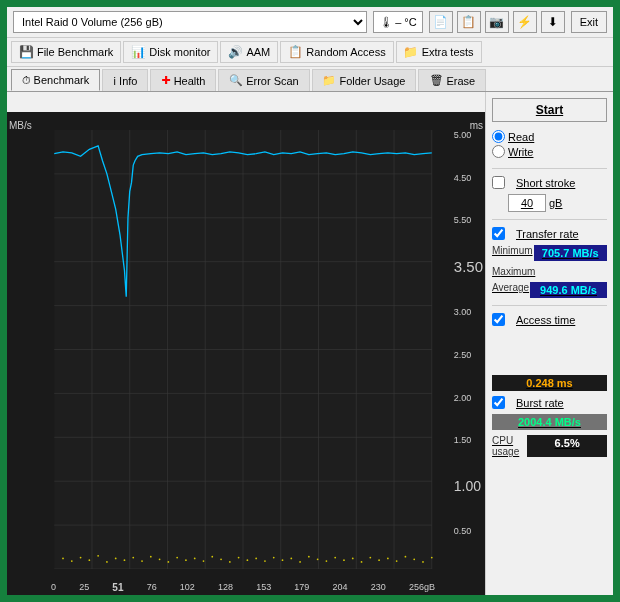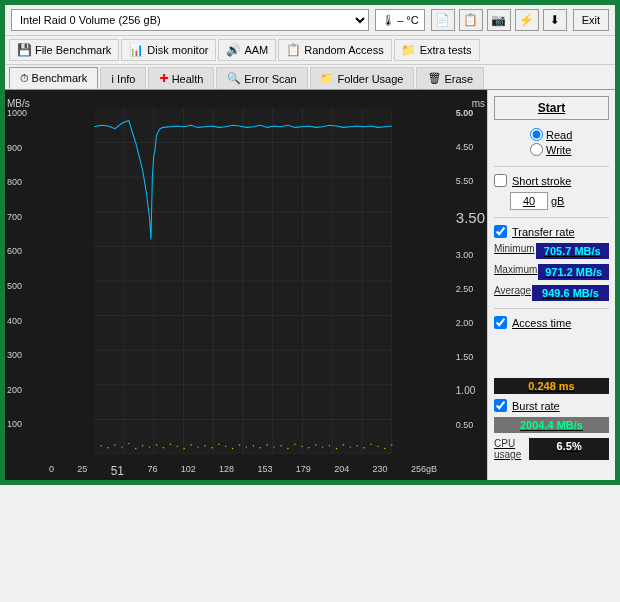--- a/index.html
+++ b/index.html
@@ -6,23 +6,23 @@
     body {
       font-family: 'Segoe UI', Tahoma, Arial, sans-serif;
       font-size: 11px;
       background: #f0f0f0;
       width: 620px;
       height: 602px;
       overflow: hidden;
     }
     .main-window {
       width: 620px;
-      height: 485px;
-      background: #f0f0f0;
-      border: 5px solid #15803d;
+      height: 602px;
+      background: #f0f0f0;
+      border: 7px solid #15803d;
       display: flex;
       flex-direction: column;
     }
     
     .title-bar {
       display: flex;
       align-items: center;
       background: #f0f0f0;
       padding: 4px 6px;
       border-bottom: 1px solid #ccc;
@@ -128,20 +128,21 @@
       flex: 1;
       overflow: hidden;
     }
     
     .chart-container {
       flex: 1;
       background: #1a1a1a;
       position: relative;
       padding: 8px 50px 30px 45px;
       overflow: hidden;
+      margin-top: 20px;
     }
     
     .right-panel {
       width: 128px;
       background: #f0f0f0;
       border-left: 1px solid #ccc;
       padding: 6px;
       display: flex;
       flex-direction: column;
       gap: 5px;
@@ -163,26 +164,25 @@
       display: flex;
       flex-direction: column;
       gap: 2px;
       margin-bottom: 3px;
     }
     .radio-item {
       display: flex;
       align-items: center;
       gap: 3px;
       font-size: 11px;
-      margin-left: 36px;
     }
     .checkbox-item {
       display: flex;
       align-items: flex-end;
-      gap: 5px;
+      gap: 11px;
       font-size: 11px;
     }
     .stroke-row {
       display: flex;
       align-items: center;
       gap: 3px;
       margin-left: 16px;
     }
     .stroke-input {
       width: 38px;
@@ -438,52 +438,39 @@
           <circle cx="370" cy="490" r="1"></circle>
           <circle cx="380" cy="488" r="1"></circle>
           <circle cx="390" cy="491" r="1"></circle>
           <circle cx="400" cy="486" r="1"></circle>
           <circle cx="410" cy="489" r="1"></circle>
           <circle cx="420" cy="492" r="1"></circle>
           <circle cx="430" cy="487" r="1"></circle>
         </g>
       </svg>
 
-      <div style="position:absolute;left:2px;top:18px;height:calc(100% - 44px);display:flex;flex-direction:column;justify-content:space-between;">
-        <span style="color:#ccc;font-size:9px;">1000</span>
-        <span style="color:#ccc;font-size:9px;">900</span>
-        <span style="color:#ccc;font-size:9px;">800</span>
-        <span style="color:#ccc;font-size:9px;">700</span>
-        <span style="color:#ccc;font-size:9px;">600</span>
-        <span style="color:#ccc;font-size:9px;">500</span>
-        <span style="color:#ccc;font-size:9px;">400</span>
-        <span style="color:#ccc;font-size:9px;">300</span>
-        <span style="color:#ccc;font-size:9px;">200</span>
-        <span style="color:#ccc;font-size:9px;">100</span>
-        <span style="color:#ccc;font-size:9px;"></span>
-      </div>
 
       <div style="position:absolute;right:2px;top:18px;height:calc(100% - 44px);display:flex;flex-direction:column;justify-content:space-between;">
-        <span style="color:#ccc;font-size:9px;font-weight:bold;">5.00</span>
+        <span style="color:#ccc;font-size:9px;">5.00</span>
         <span style="color:#ccc;font-size:9px;">4.50</span>
         <span style="color:#ccc;font-size:9px;">5.50</span>
         <span style="color:#ccc;font-size:15px;">3.50</span>
         <span style="color:#ccc;font-size:9px;">3.00</span>
         <span style="color:#ccc;font-size:9px;">2.50</span>
         <span style="color:#ccc;font-size:9px;">2.00</span>
         <span style="color:#ccc;font-size:9px;">1.50</span>
-        <span style="color:#ccc;font-size:10px;">1.00</span>
+        <span style="color:#ccc;font-size:14px;">1.00</span>
         <span style="color:#ccc;font-size:9px;">0.50</span>
         <span style="color:#ccc;font-size:9px;"></span>
       </div>
 
       <div style="position:absolute;bottom:2px;left:44px;right:50px;display:flex;justify-content:space-between;">
         <span style="color:#ccc;font-size:9px;">0</span>
         <span style="color:#ccc;font-size:9px;">25</span>
-        <span style="color:#ccc;font-size:12px;">51</span>
+        <span style="color:#ccc;font-size:10px;font-weight:bold;">51</span>
         <span style="color:#ccc;font-size:9px;">76</span>
         <span style="color:#ccc;font-size:9px;">102</span>
         <span style="color:#ccc;font-size:9px;">128</span>
         <span style="color:#ccc;font-size:9px;">153</span>
         <span style="color:#ccc;font-size:9px;">179</span>
         <span style="color:#ccc;font-size:9px;">204</span>
         <span style="color:#ccc;font-size:9px;">230</span>
         <span style="color:#ccc;font-size:9px;">256gB</span>
       </div>
     </div>
@@ -520,21 +507,20 @@
         <span>Transfer rate</span>
       </div>
 
       <div class="stat-block">
         <span class="stat-label">Minimum</span>
         <div class="stat-value">705.7 MB/s</div>
       </div>
 
       <div class="stat-block">
         <span class="stat-label">Maximum</span>
-        <div class="stat-value">971.2 MB/s</div>
       </div>
 
       <div class="stat-block">
         <span class="stat-label">Average</span>
         <div class="stat-value">949.6 MB/s</div>
       </div>
 
       <div class="divider"></div>
 
       <div class="checkbox-item">

